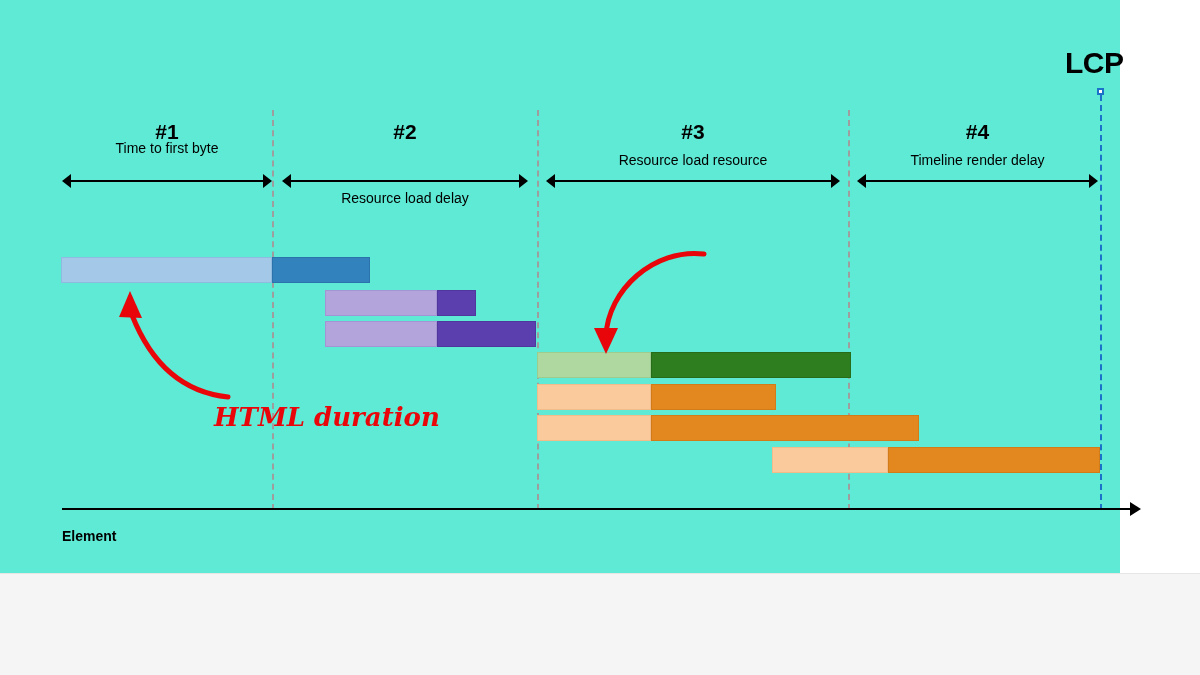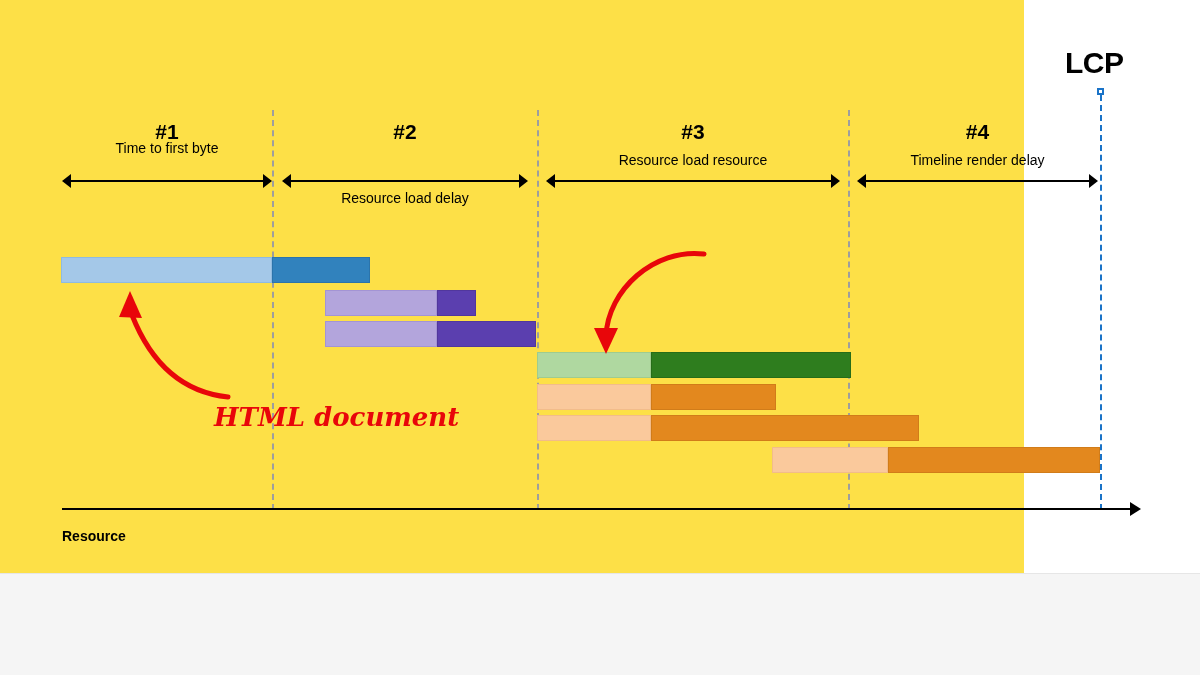--- a/index.html
+++ b/index.html
@@ -6,21 +6,21 @@
   body{
     width:1200px;height:675px;
     background:#ffffff;
     font-family:"Liberation Sans", sans-serif;
     overflow:hidden;
     position:relative;
   }
   #stage{position:absolute;left:0;top:0;width:1200px;height:675px;}
 
   
-  #chart{position:absolute;left:0;top:0;width:1024px;height:573px;background:#fde047;}
+  #chart{position:absolute;left:0;top:0;width:1120px;height:573px;background:#5eead4;}
 
   .divider{position:absolute;width:0;border-left:2px dashed #9e9e9e;}
   .lcp-line{position:absolute;width:0;border-left:2px dashed #1a73c8;}
   .lcp-marker{position:absolute;width:7px;height:7px;border:2px solid #1a73c8;background:#ffffff;box-sizing:border-box;}
   .lcp-label{position:absolute;font-weight:bold;font-size:30px;color:#000;letter-spacing:-0.5px;white-space:nowrap;}
 
   
   .sec-num{position:absolute;text-align:center;font-weight:bold;font-size:21px;color:#000;}
   .sec-name{position:absolute;text-align:center;font-size:14px;color:#000;}
 
@@ -128,30 +128,30 @@
 
     <div class="bar" style="left:772px;top:447px;width:328px;">
       <span class="seg" style="width:116px;background:#FAC99C;border:1px solid #F2BC8A;"></span>
       <span class="seg" style="width:212px;background:#E3881E;border:1px solid #D17C19;"></span>
     </div>
 
     <svg class="annot-svg" style="left:110px;top:285px;width:130px;height:125px;" viewBox="0 0 130 125">
       <path d="M 118 112 C 80 108, 44 86, 22 30" stroke="#e8060a" stroke-width="5" fill="none" stroke-linecap="round"></path>
       <polygon points="20,6 32,33 9,32" fill="#e8060a"></polygon>
     </svg>
-    <div class="annot" style="left:214px;top:402px;">HTML document</div>
+    <div class="annot" style="left:214px;top:402px;">HTML duration</div>
 
     <svg class="annot-svg" style="left:592px;top:240px;width:120px;height:118px;" viewBox="0 0 120 118">
       <path d="M 112 14 C 62 8, 16 50, 14 96" stroke="#e8060a" stroke-width="5" fill="none" stroke-linecap="round"></path>
       <polygon points="14,114 2,88 26,88" fill="#e8060a"></polygon>
     </svg>
 
     <div class="axis-line" style="left:62px;top:508px;width:1072px;"></div>
     <div class="axis-head" style="left:1130px;top:502px;"></div>
-    <div class="axis-label" style="left:62px;top:528px;">Resource</div>
+    <div class="axis-label" style="left:62px;top:528px;">Element</div>
 
   </div>
 
   <div id="legend">
     
 
     
 
     
 

